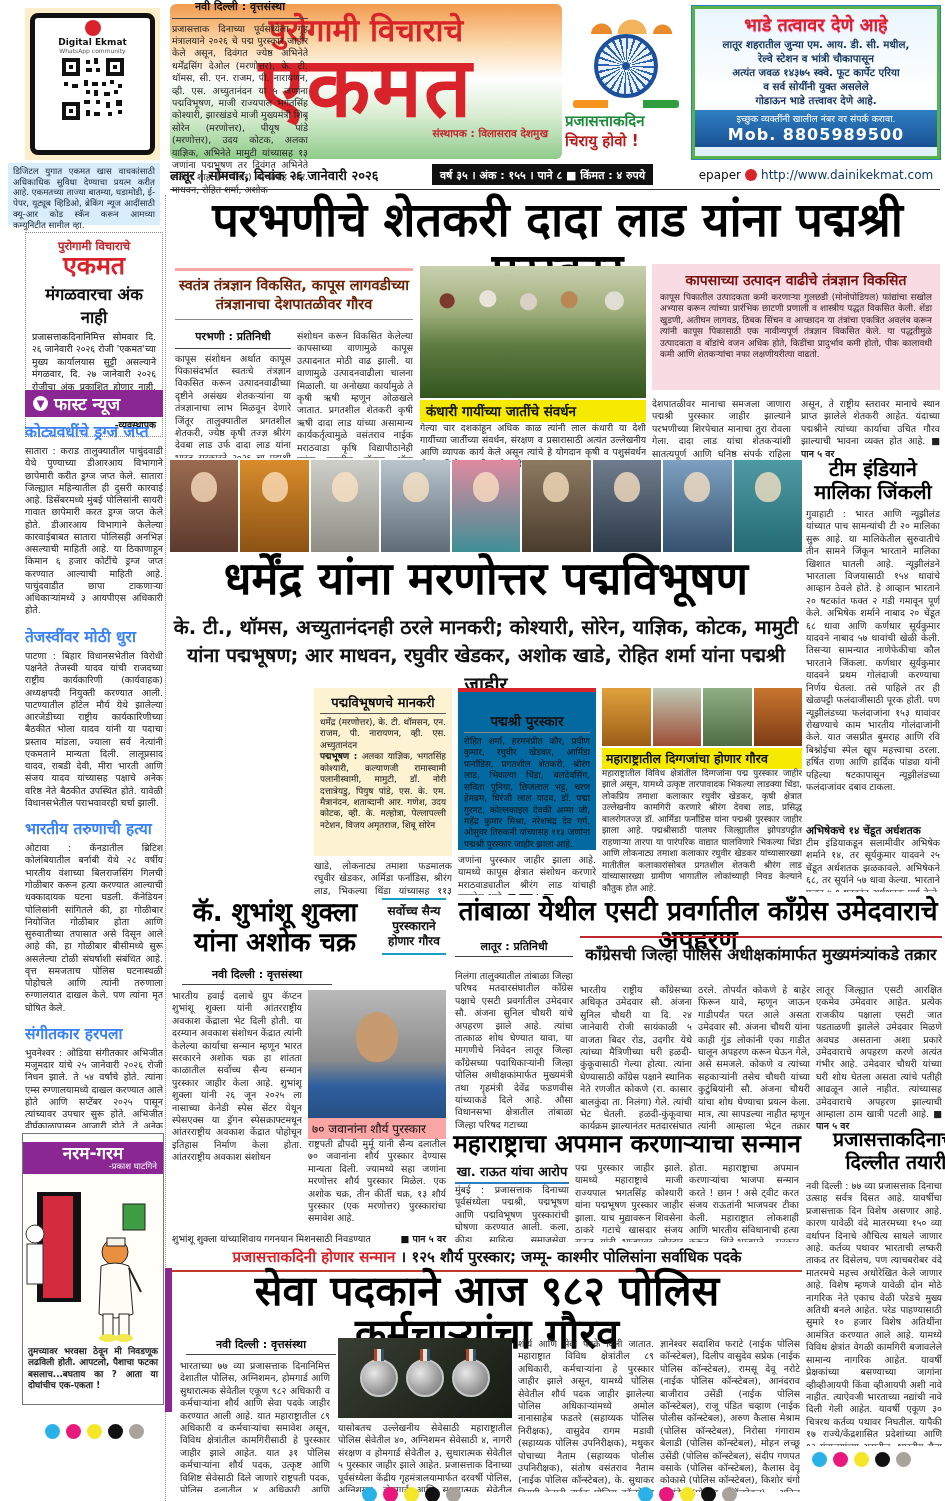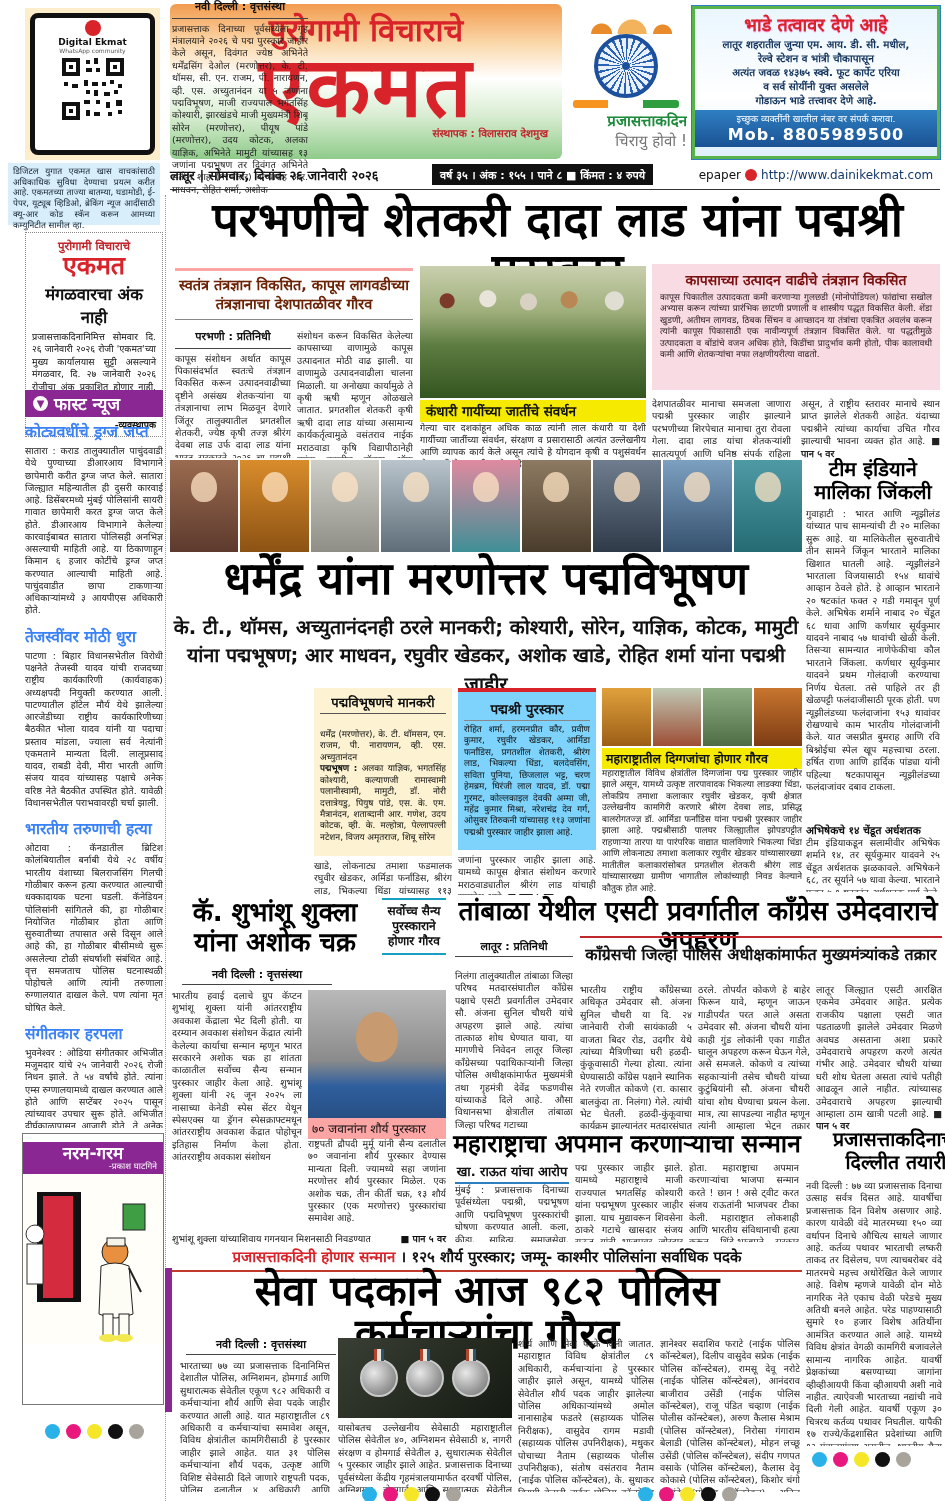--- a/index.html
+++ b/index.html
@@ -22,31 +22,31 @@
   #qr-title { font-size:9px; font-weight:bold; }
   #qr-sub { font-size:6px; color:#555; }
   #qr-note { left:8px; top:163px; width:152px; height:62px; background:#d9eefb; font-size:8.6px; line-height:1.25; text-align:justify; padding:3px 5px; color:#123; }
 
   #masthead { left:170px; top:4px; width:392px; height:155px; text-align:center;
     background:linear-gradient(180deg,#f29b4e 0%,#fbd9ad 26%,#ffffff 48%,#d9edd2 72%,#8fcb8a 100%); border-radius:6px; }
   #masthead-tagline { font-size:31px; font-weight:bold; color:#d8232a; padding-top:4px; }
   #masthead-title { font-size:83px; font-weight:bold; color:#d8232a; line-height:0.92; letter-spacing:2px; }
   #masthead-founder { font-size:10.5px; font-weight:bold; color:#c0272d; text-align:right; padding-right:14px; }
 
-  #republic { left:565px; top:6px; width:122px; height:152px; text-align:right; overflow:hidden; }
+  #republic { left:565px; top:6px; width:122px; height:152px; text-align:left; overflow:hidden; }
   .monuments { height:28px; background:
      radial-gradient(circle at 30% 100%, #e98a2b 0 10px, transparent 11px),
      radial-gradient(circle at 55% 100%, #f3b35c 0 14px, transparent 15px),
      radial-gradient(circle at 80% 100%, #e98a2b 0 9px, transparent 10px); }
   #chakra { width:64px; height:64px; margin:0 auto; border-radius:50%; border:4px solid #1c4f9c;
      background:repeating-conic-gradient(#2b62b4 0 5deg, #e8f1ff 5deg 15deg); position:relative; }
   #chakra::after { content:""; position:absolute; left:24px; top:24px; width:8px; height:8px; border-radius:50%; background:#1c4f9c; }
   .ribbon { height:8px; margin:2px 8px; background:linear-gradient(90deg,#f7941d 33%,#ffffff 33% 66%,#2e9e3e 66%); border-radius:3px; }
   #republic-l1 { font-size:15px; font-weight:bold; color:#1d8a3c; }
-  #republic-l2 { font-size:15px; font-weight:normal; color:#737373; }
+  #republic-l2 { font-size:15px; font-weight:bold; color:#b91c1c; }
 
   #ad-box { left:692px; top:6px; width:248px; height:153px; border:3px solid #58b34a; outline:1px solid #2e7fc2;
      background:linear-gradient(180deg,#eaf6ff 0%,#ffffff 60%,#dff0fb 100%); text-align:center; overflow:hidden; }
   #ad-title { font-size:18px; font-weight:bold; color:#d8232a; padding:3px 0 2px 0; text-shadow:0 1px 0 #f9d; }
   .ad-line { font-size:10.3px; font-weight:bold; color:#15355e; line-height:1.35; }
   #ad-contact { background:linear-gradient(180deg,#2e7fc2,#1a5294); color:#fff; margin-top:3px; padding:2px 0 3px 0; }
   #ad-contact-line { font-size:9.3px; }
   #ad-mobile { font-size:16px; font-weight:bold; letter-spacing:1px; }
 
   #date-row { left:170px; top:163px; width:518px; height:23px; display:flex; align-items:center; }
@@ -77,24 +77,24 @@
 
   
   #photo-strip { left:170px; top:460px; width:632px; height:92px; display:flex; gap:2px; }
   .portrait { flex:1; background:linear-gradient(180deg,var(--c1),var(--c2)); position:relative; }
   .portrait::after { content:""; position:absolute; left:50%; top:12px; transform:translateX(-50%);
      width:26px; height:30px; border-radius:50% 50% 45% 45%; background:rgba(255,228,196,.75); }
   #padma-headline { left:170px; top:556px; width:632px; font-size:45px; line-height:1.0; }
   #padma-subhead { left:170px; top:614px; width:632px; font-size:19.5px; font-weight:bold; line-height:1.45; text-align:center; }
   #padma-col1 { left:172px; width:136px; height:207px; }
   #cream-box { left:314px; top:688px; width:138px; height:168px; background:#fdf3d2; padding:5px 6px; overflow:hidden; }
-  #cream-title { font-size:13px; font-weight:bold; text-align:center; border-bottom:1px solid #555; padding-bottom:2px; margin-bottom:15px; }
+  #cream-title { font-size:13px; font-weight:bold; text-align:center; border-bottom:1px solid #555; padding-bottom:2px; margin-bottom:3px; }
   .cream-text { font-size:8.8px; line-height:1.3; text-align:justify; }
   #cream-follow { left:314px; top:860px; width:138px; height:35px; }
-  #shree-box { left:458px; top:688px; width:138px; height:162px; padding:8px 6px; border-top:4px solid #d8232a; background:#7dd3fc; overflow:hidden; }
+  #shree-box { left:458px; top:688px; width:138px; height:162px; padding:20px 6px; border-top:4px solid #d8232a; background:#0369a1; overflow:hidden; }
   #shree-title { font-size:13.5px; font-weight:bold; text-align:center; border-bottom:1px solid #888; padding-bottom:2px; margin-bottom:3px; }
   #shree-follow { left:458px; top:854px; width:138px; height:41px; }
   #maha-photos { left:602px; top:688px; width:200px; height:58px; display:flex; gap:2px; }
   .maha-photo { flex:1; background:linear-gradient(180deg,var(--c1),var(--c2)); }
   #maha-title { left:602px; top:748px; width:200px; background:#f5ea00; font-size:12.5px; font-weight:bold; padding:2px 4px; }
   #maha-text { left:602px; top:768px; width:200px; height:127px; font-size:8.7px; }
 
   
   #cricket { left:806px; top:458px; width:134px; height:434px; overflow:hidden; }
   #cricket-headline { font-size:20px; line-height:1.15; margin-bottom:4px; }
@@ -437,20 +437,21 @@
         <circle cx="92" cy="78" r="13" fill="#e8903f" stroke="#222"></circle>
         <rect x="84" y="64" width="18" height="8" fill="#f5f2e8" stroke="#222"></rect>
         <path d="M78 92 Q92 86 106 92 L110 140 Q92 148 76 140 Z" fill="#fdfcf5" stroke="#222"></path>
         <rect x="80" y="140" width="10" height="22" fill="#fdfcf5" stroke="#222"></rect>
         <rect x="96" y="140" width="10" height="22" fill="#fdfcf5" stroke="#222"></rect>
         <ellipse cx="85" cy="164" rx="9" ry="4" fill="#f2e94e"></ellipse>
         <ellipse cx="101" cy="164" rx="9" ry="4" fill="#f2e94e"></ellipse>
         <path d="M106 94 L118 118" stroke="#222" stroke-width="2" fill="none"></path>
       </svg>
     </div>
+    <div id="cartoon-caption">तुमच्यावर भरवसा ठेवून मी निवडणूक लढविली होती. आपटलो, पैशाचा फटका बसलाच...बघताय का ? आता या दोघांचीच एक-एकता !</div>
   </div>
 
   <div class="abs cmyk" id="dots-left">
     <span class="c1"></span>
       <span class="c2"></span>
       <span class="c3"></span>
       <span class="c4"></span>
       <span class="c5"></span>
   </div>
   <div class="abs cmyk" id="dots-mid1">

